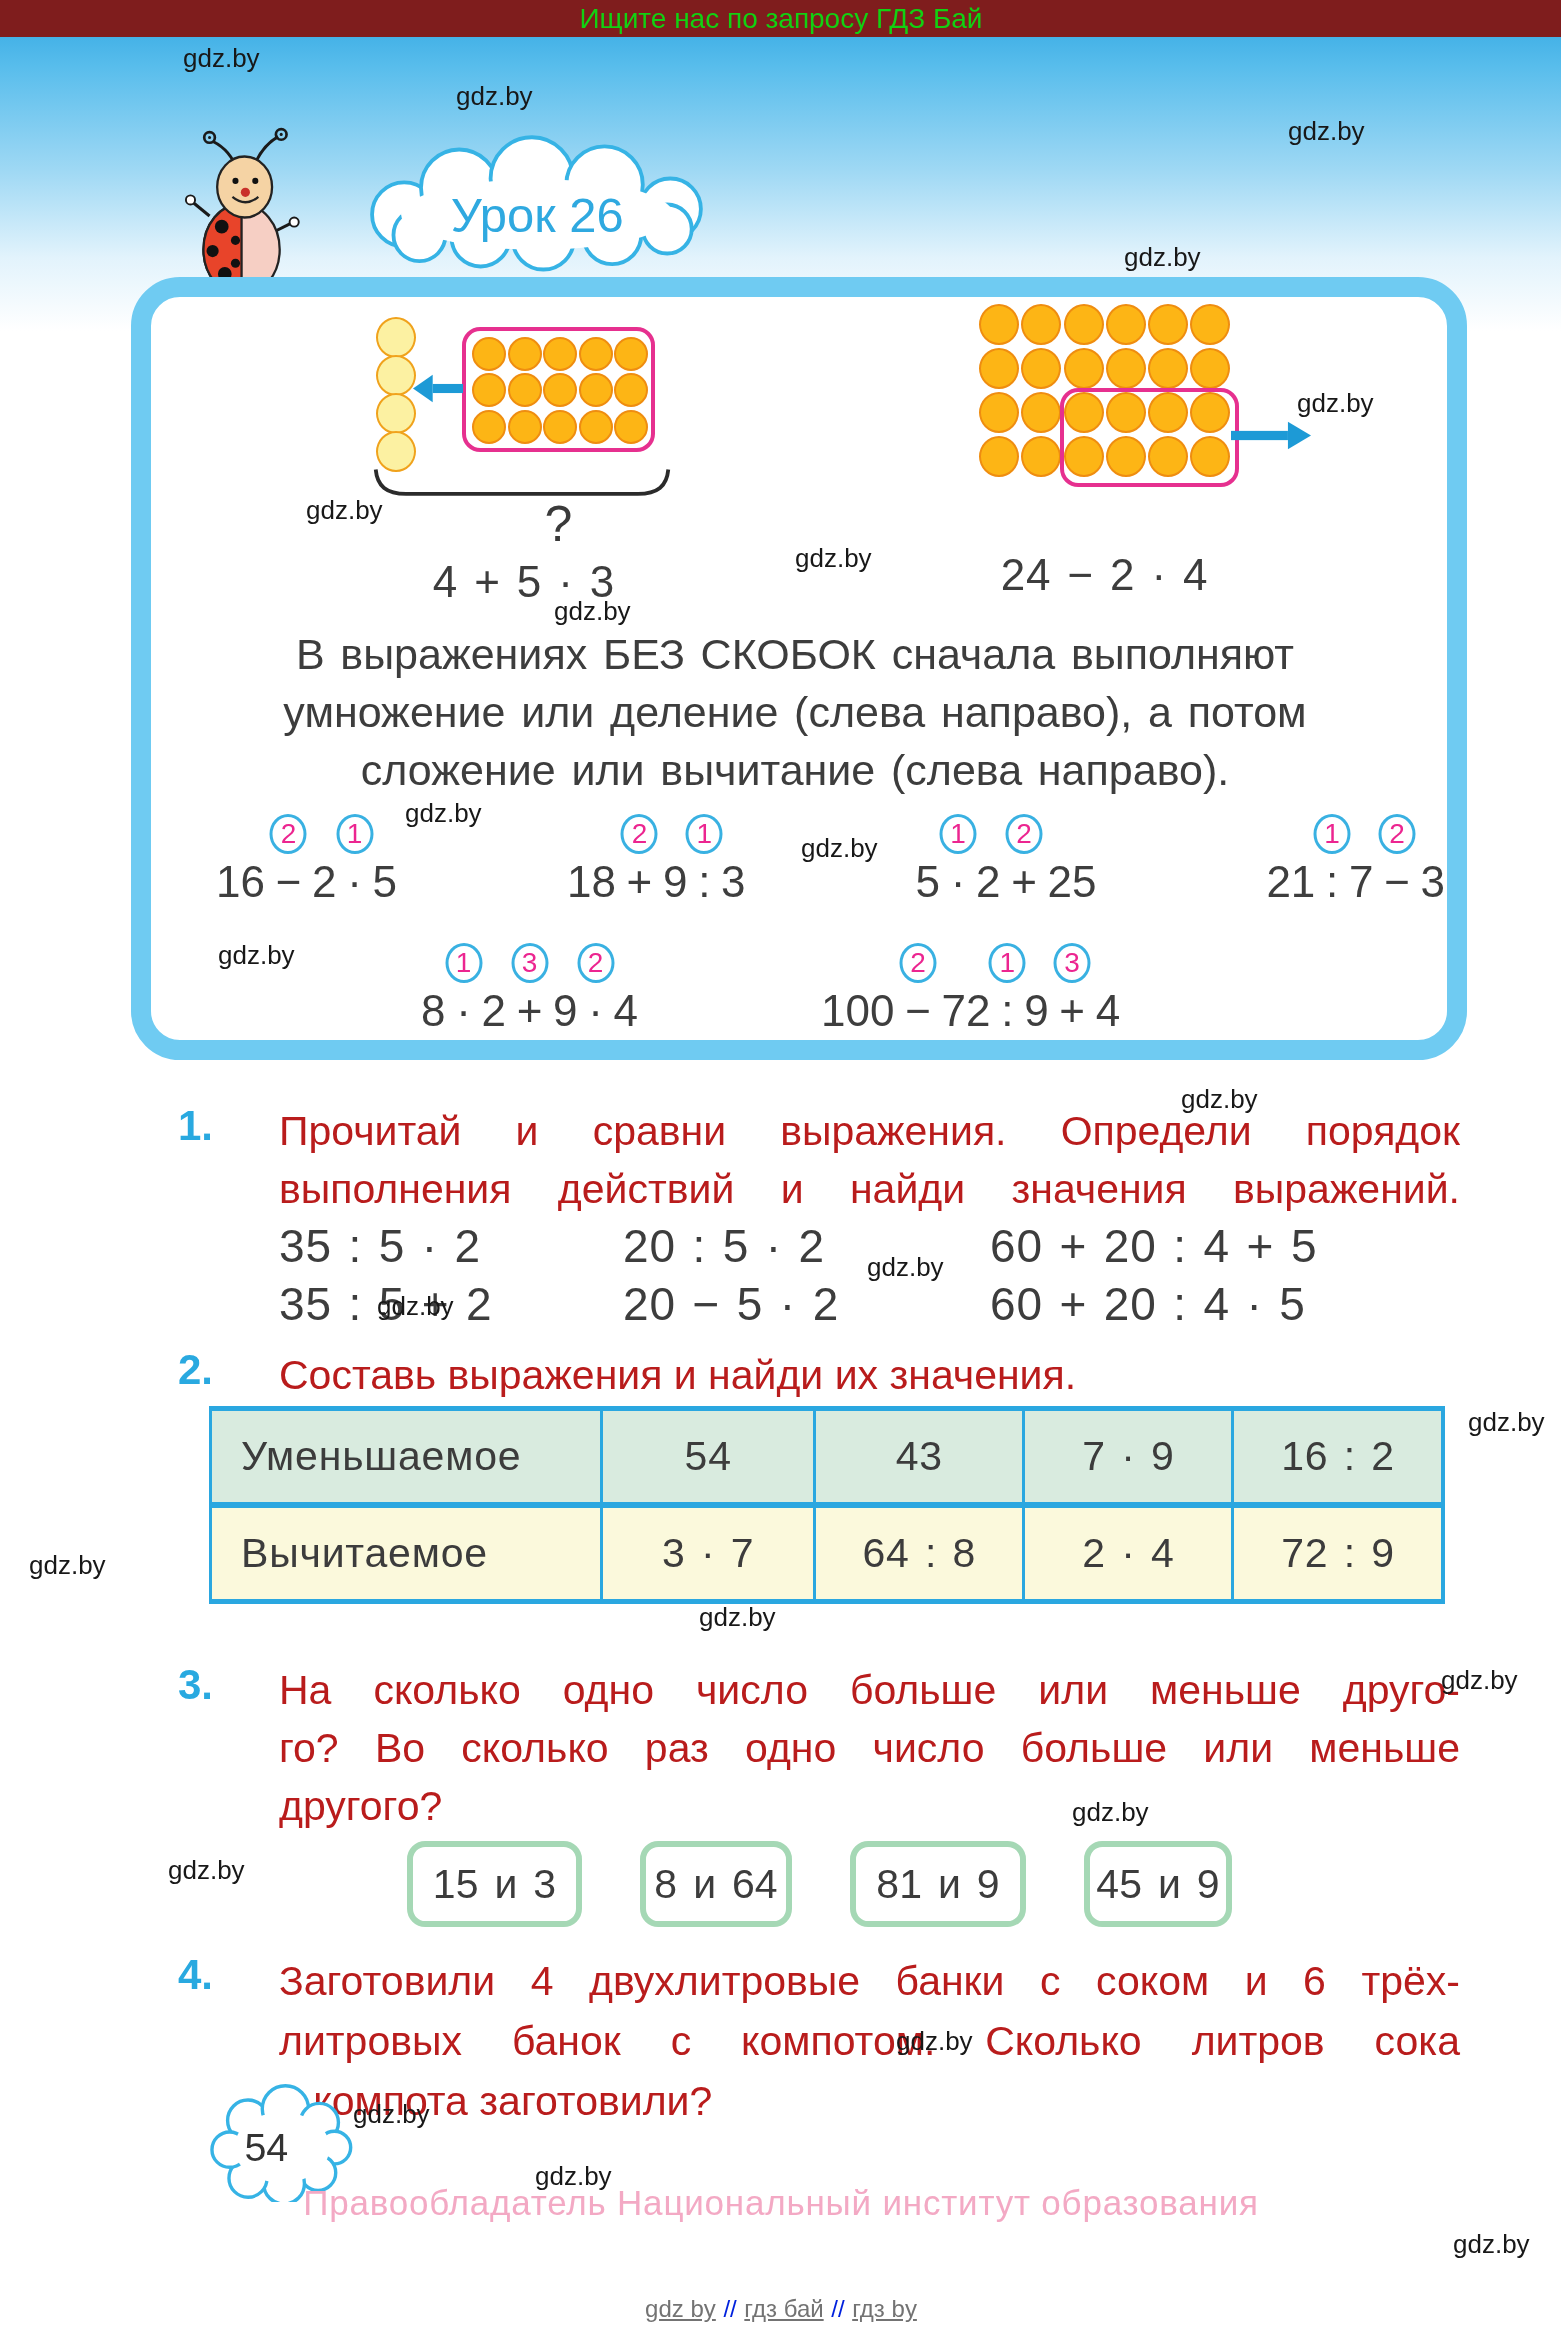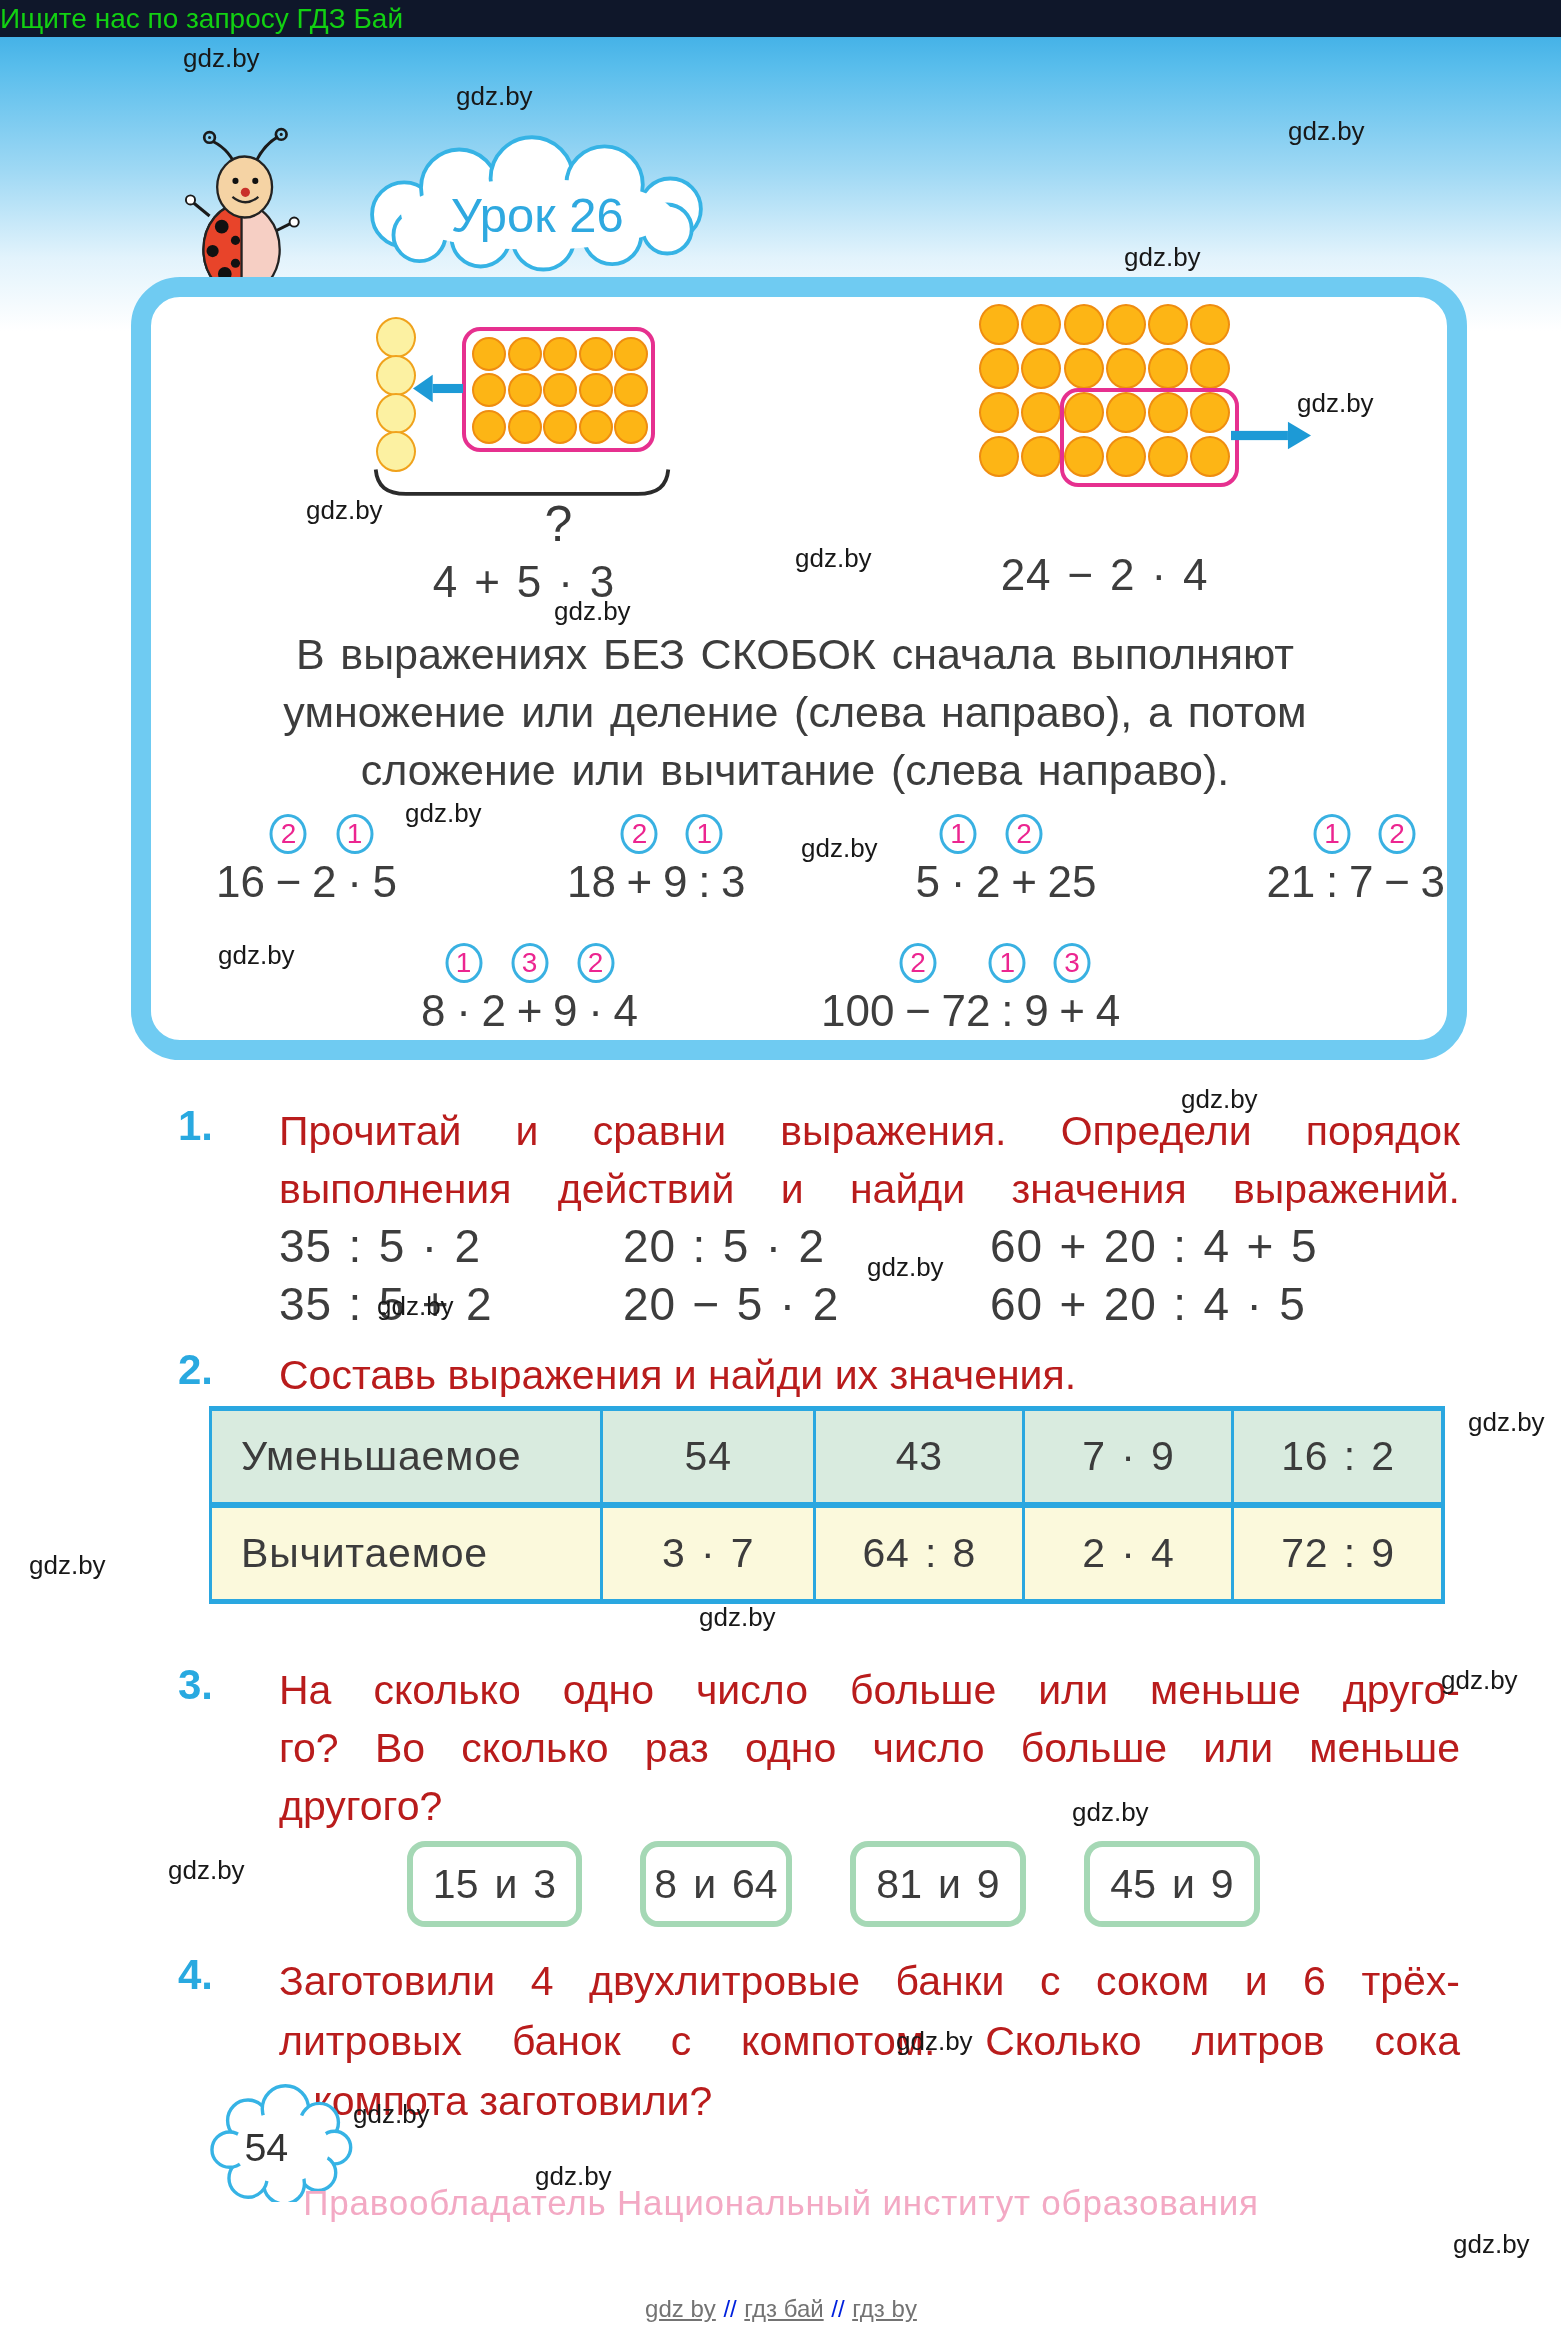--- a/index.html
+++ b/index.html
@@ -1,21 +1,21 @@
 <!DOCTYPE html>
 <html style="font-size:12.2px"><head>
 <meta charset="utf-8">
 <style>
   html,body{margin:0;padding:0;background:#fff;}
   .page{position:relative;width:1562px;height:2330px;background:#fff;overflow:hidden;
         font-family:"Liberation Sans",sans-serif;color:#3a3a3a;}
   .abs{position:absolute;}
 
-  .top-banner{left:0;top:0;width:100%;height:37px;text-align:left;font-size:28px;
-              line-height:38px;color:#12d112;font-weight:500;background:#0f172a;}
+  .top-banner{left:0;top:0;width:100%;height:37px;text-align:center;font-size:28px;
+              line-height:38px;color:#12d112;font-weight:500;background:#7f1d1d;}
   .sky{left:0;top:37px;width:100%;height:294px;
        background:linear-gradient(to bottom,#45b2e7 0%,#58bdec 10%,#9ed8f4 45%,#e2f3fc 75%,#ffffff 100%);}
 
   .intro-box{left:131px;top:277px;width:1336px;height:783px;border:20px solid #6fcbf2;
              border-radius:49px;background:#fff;box-sizing:border-box;}
 
   .oval{display:block;border-radius:50%;box-sizing:border-box;}
   .oval.orange{background:#fdb515;border:2.3px solid #ef8d10;}
   .oval.pale{background:#fcf1a2;border:2.3px solid #f0a21c;}
   #left-column{left:376px;top:317px;display:flex;flex-direction:column;}
@@ -63,21 +63,21 @@
             grid-auto-rows:91px;gap:5.4px 3.1px;background:#2aa7e0;padding:5.4px 3.1px;}
   .t2-table .cell{display:flex;align-items:center;justify-content:center;font-size:41px;color:#3c3c3c;
                   letter-spacing:0.8px;word-spacing:3.1px;}
   .cell.label{justify-content:flex-start;padding-left:29px;}
   .cell.green{background:#d9ebdf;} .cell.yellow{background:#fbf9dc;}
 
   #t3-num{left:178px;top:1661px;} #t3-text{left:279px;top:1661px;}
   #t3-pairs{left:407px;top:1841px;display:flex;gap:58px;}
   .pair{height:86px;border:6.1px solid #a5d8b5;border-radius:18.3px;background:#fff;box-sizing:border-box;
         display:flex;align-items:center;justify-content:center;font-size:41px;color:#3c3c3c;word-spacing:4.6px;}
-  .pair0{width:175px;} .pair1{width:152px;} .pair2{width:176px;} .pair3{width:176px;}
+  .pair0{width:175px;} .pair1{width:152px;} .pair2{width:176px;} .pair3{width:148px;}
 
   #t4-num{left:178px;top:1951px;} #t4-text{left:279px;top:1951px;line-height:60px;}
 
   #ladybug{left:182px;top:126px;}
   #lesson-cloud{left:343px;top:134px;}
   #page-cloud{left:200px;top:2083px;}
 
   .copyright{left:0;top:2183px;width:100%;text-align:center;font-size:35px;color:#f3a9c4;letter-spacing:0.8px;}
   .footer-links{left:0;top:2295px;width:100%;text-align:center;font-size:24px;color:#0021dd;}
   .flink{color:#737373;cursor:pointer;text-decoration:underline;}

